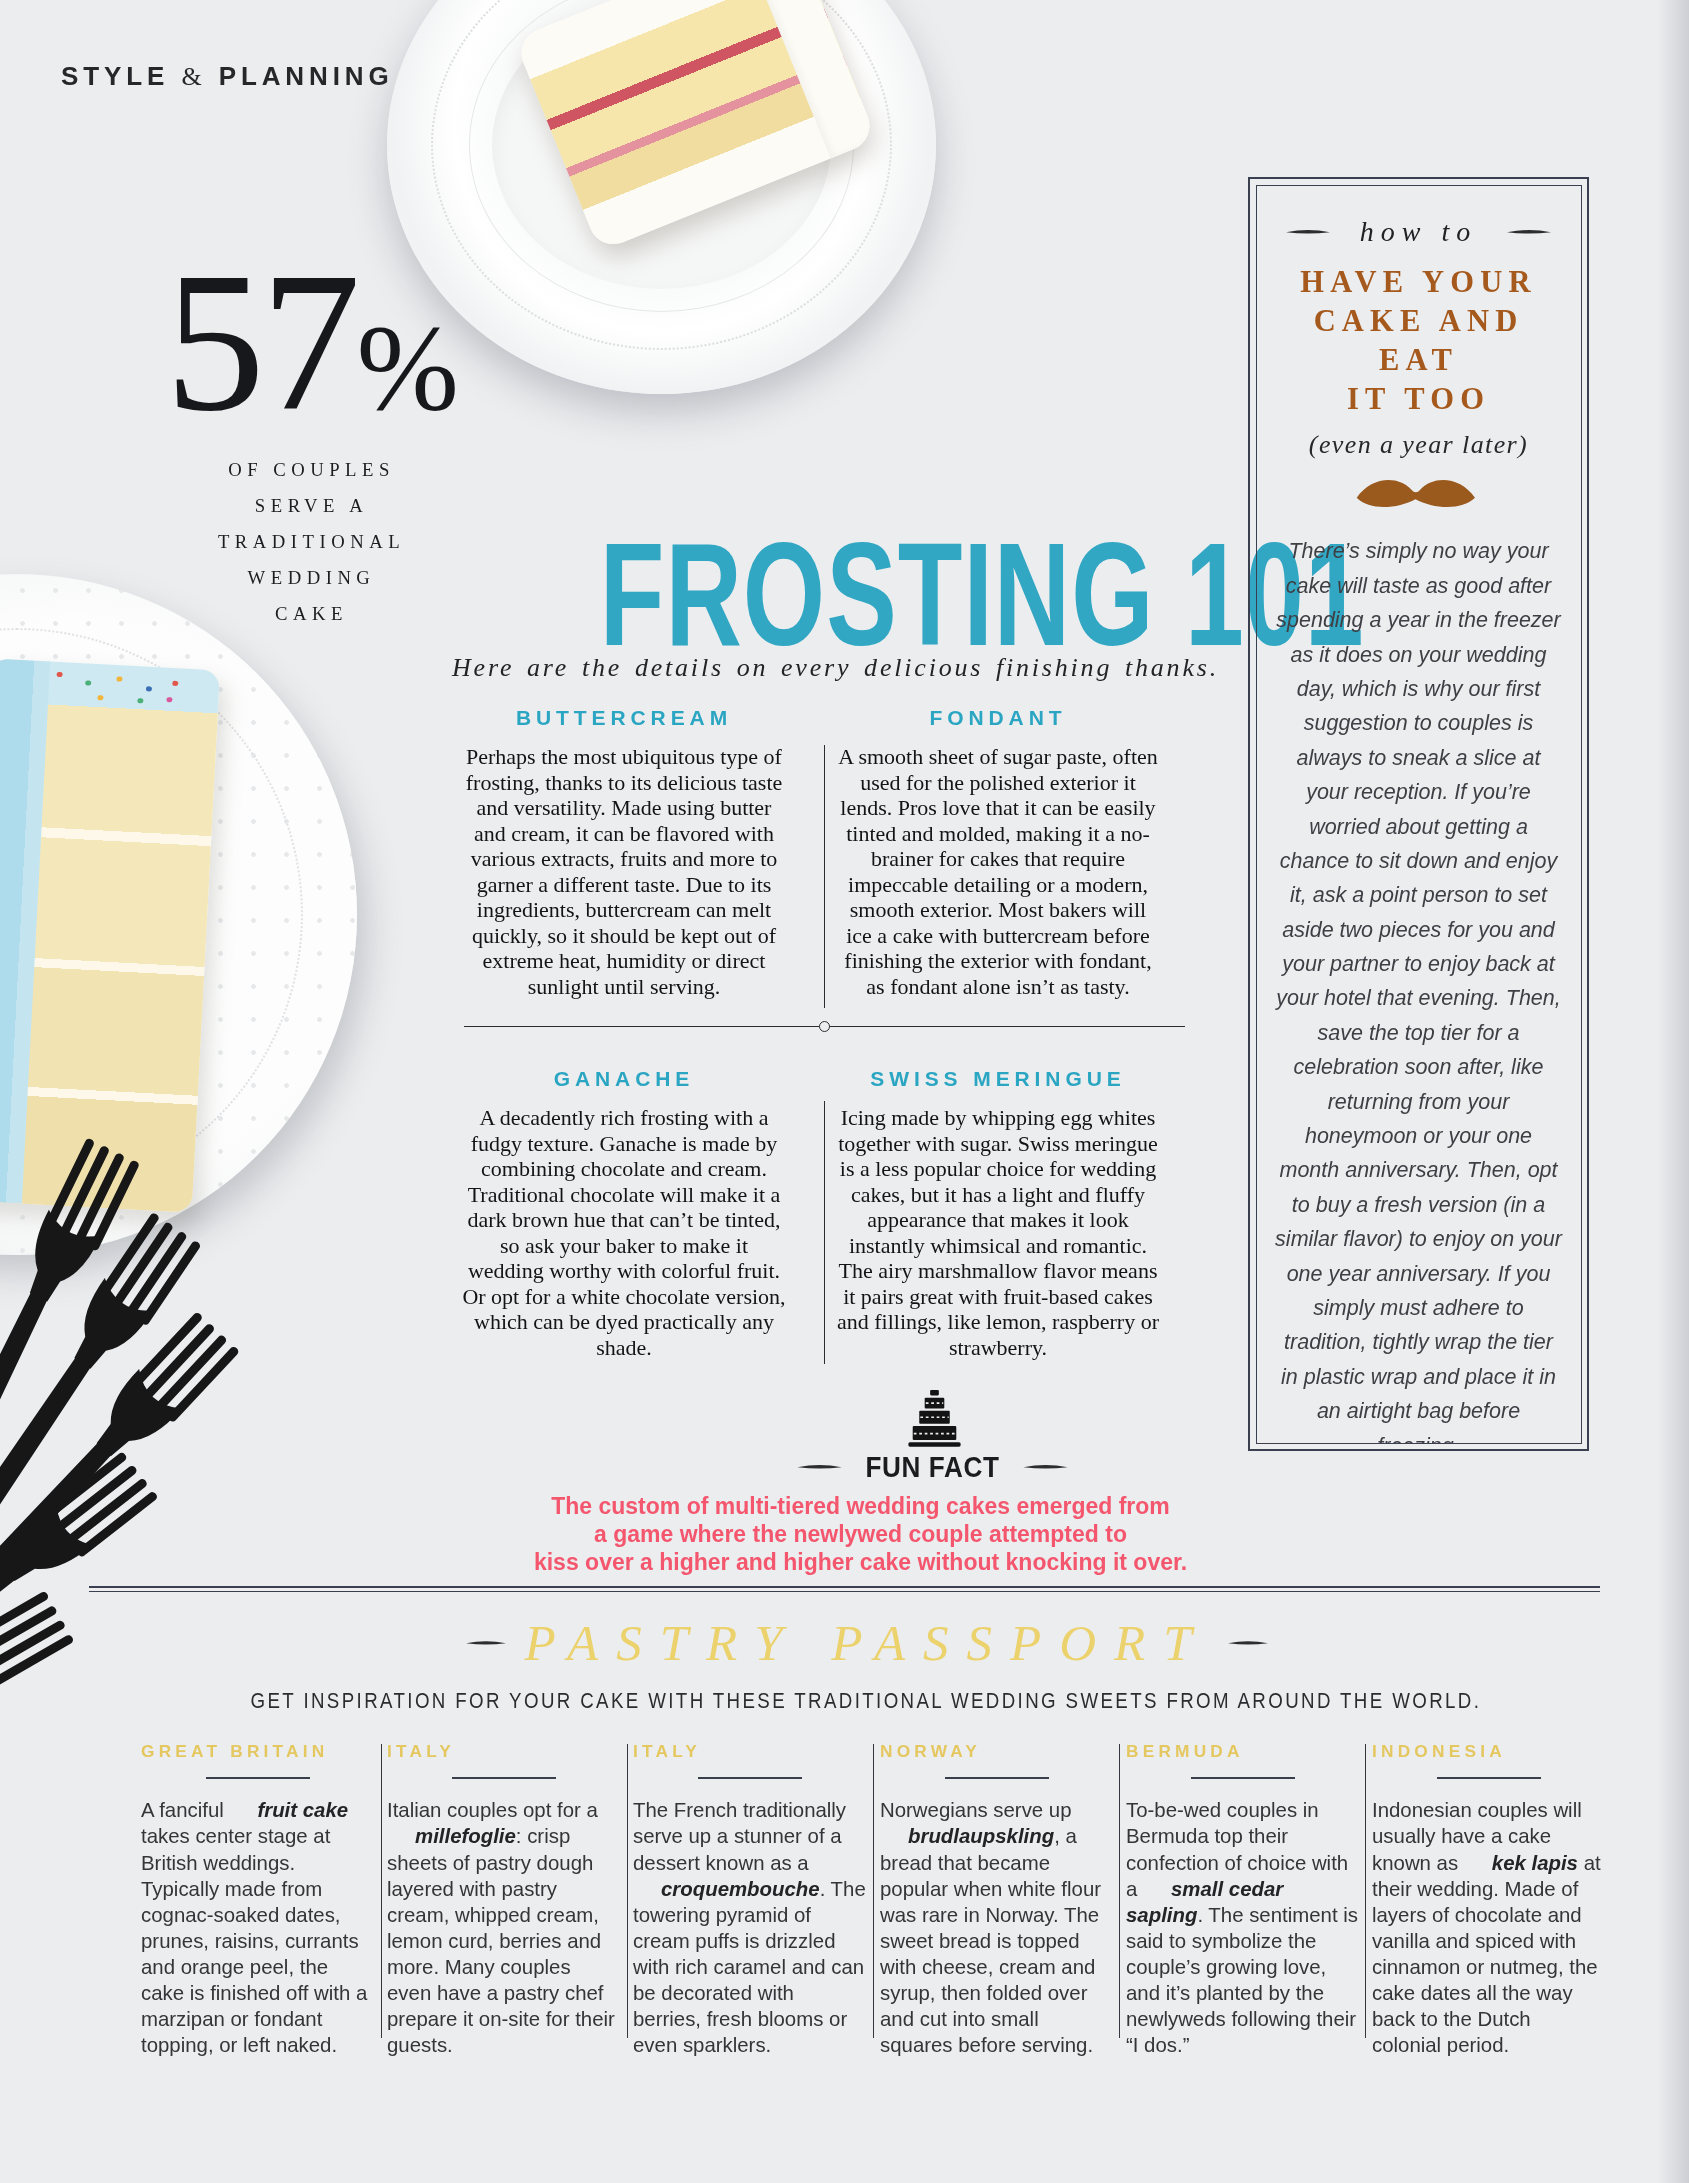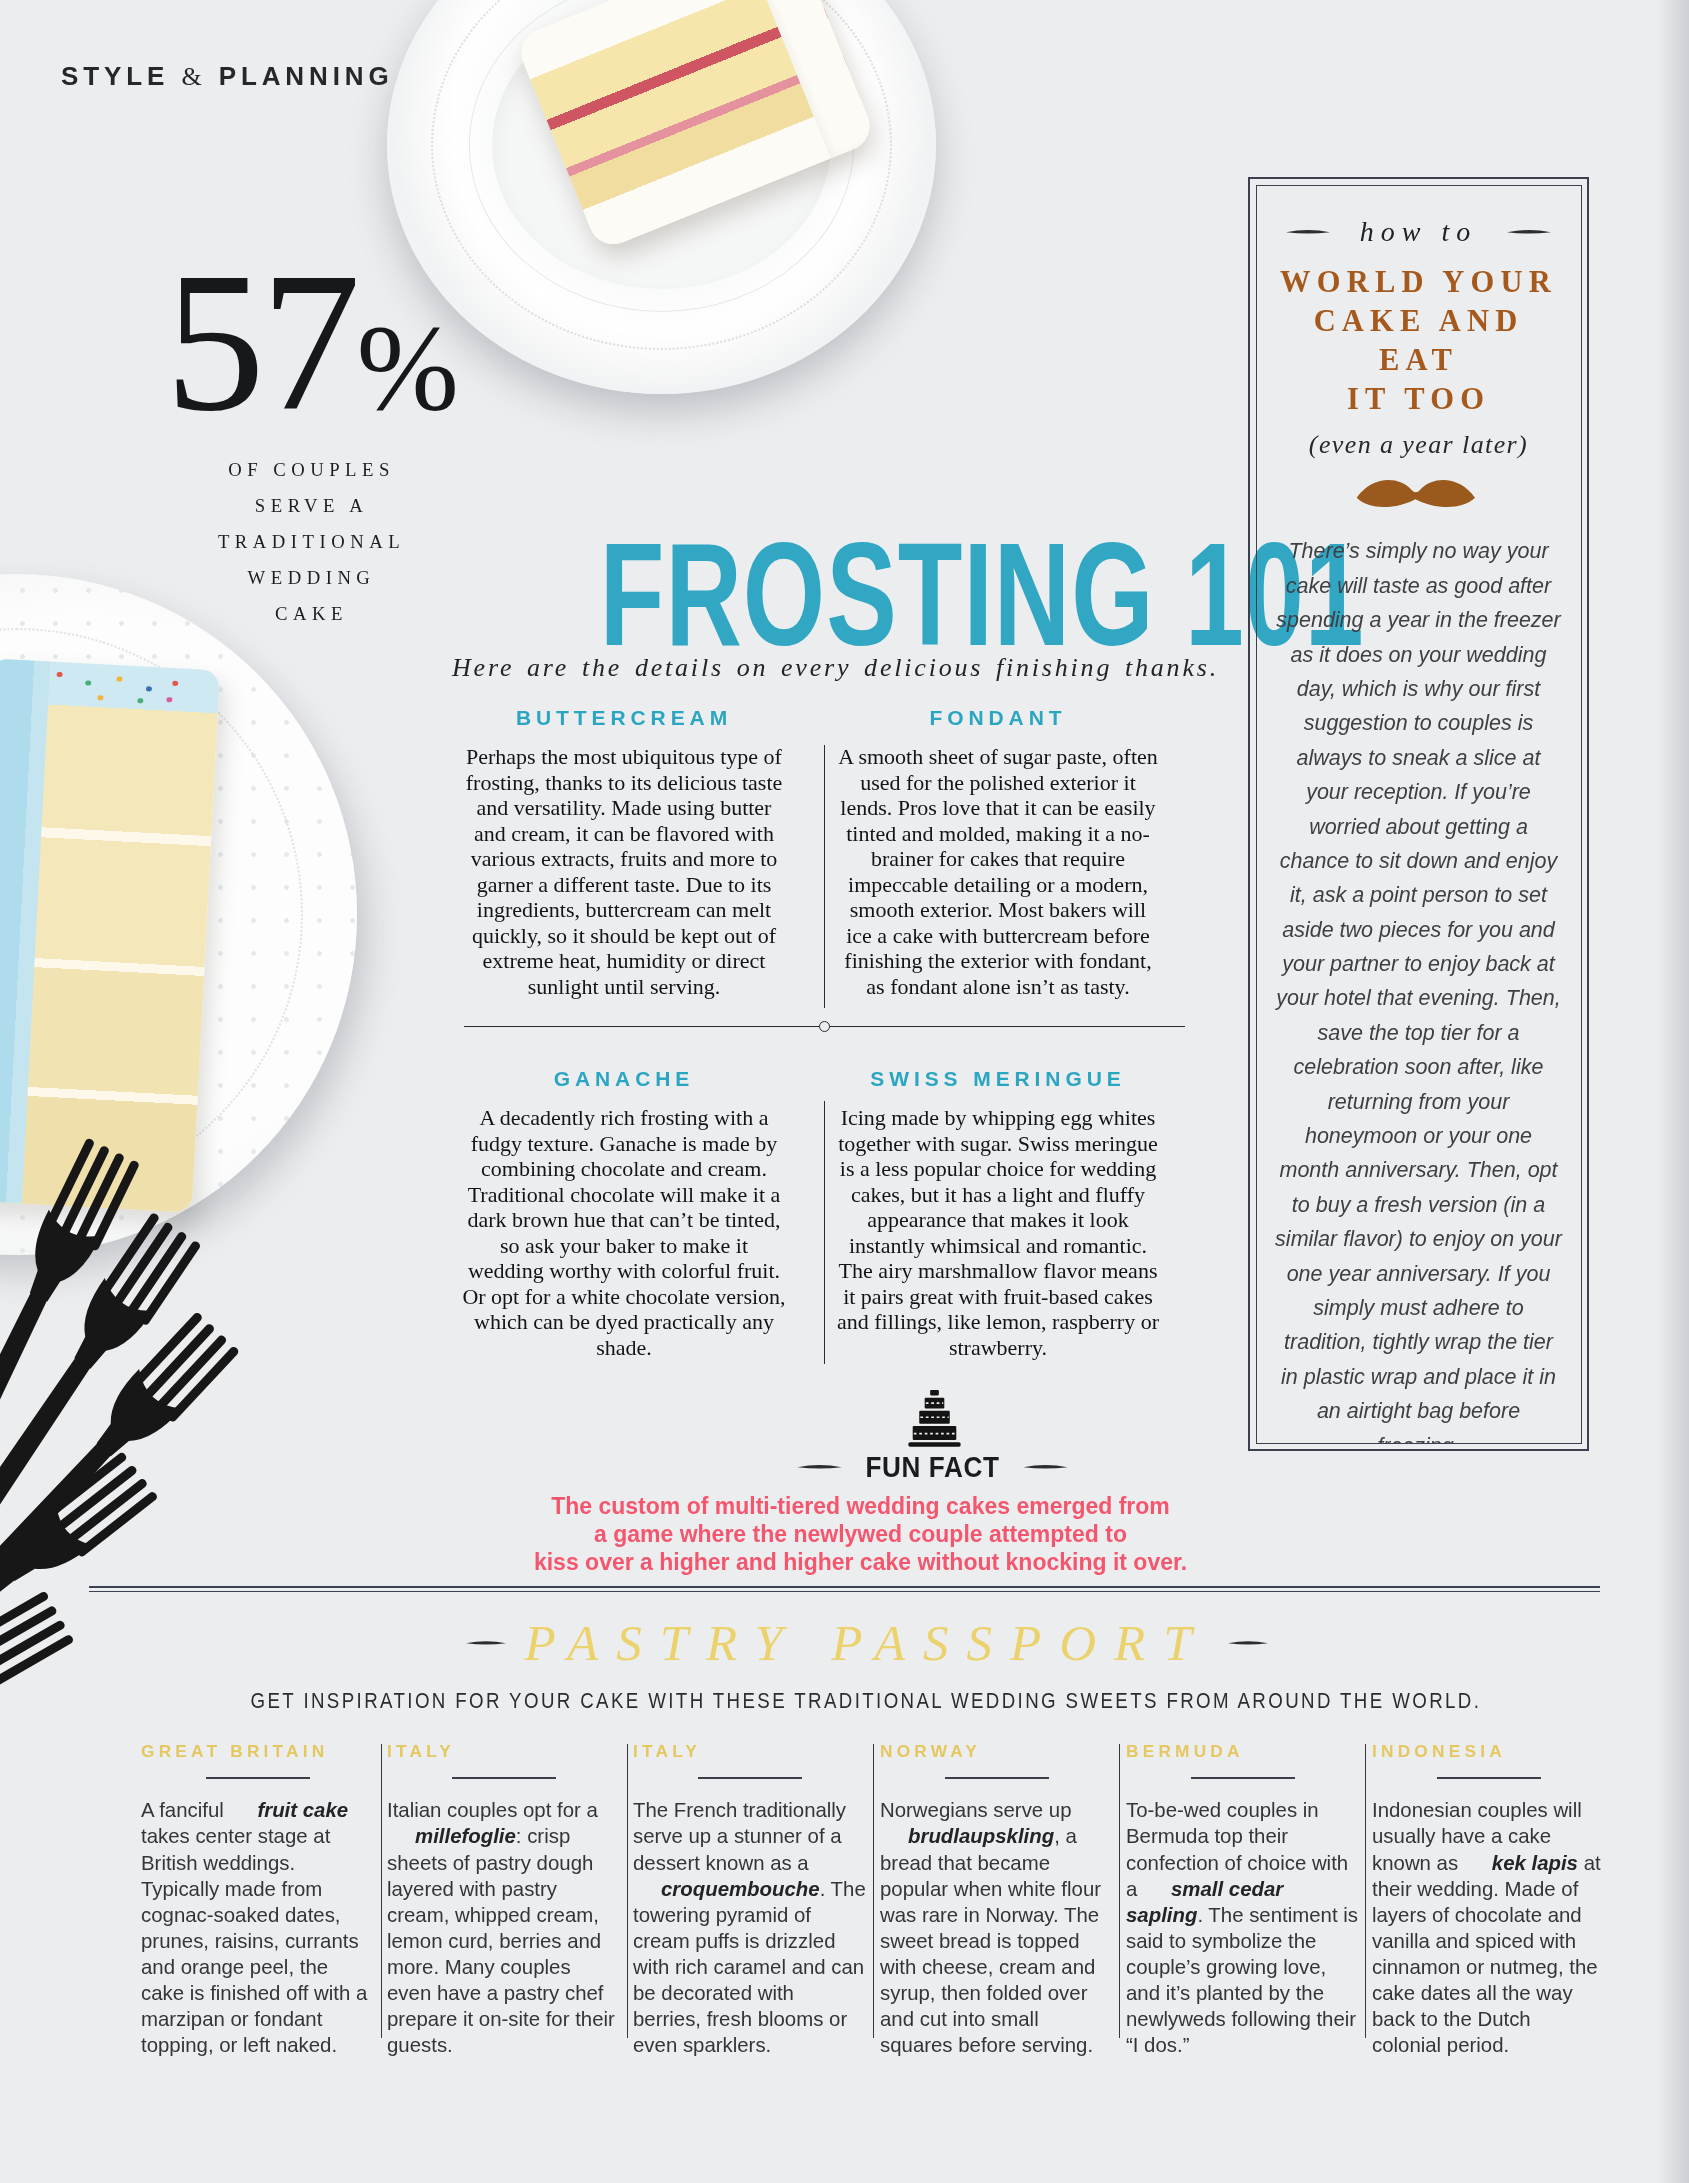--- a/index.html
+++ b/index.html
@@ -207,21 +207,21 @@
       <div class="kicker">
         <svg class="taper" width="44" height="8.3" viewBox="0 0 64 12">
             <path d="M0,6 Q32,0 64,6 Q32,10 0,6 Z"></path>
           </svg>
         <span>how to</span>
         <svg class="taper" width="44" height="8.3" viewBox="0 0 64 12">
             <path d="M0,6 Q32,0 64,6 Q32,10 0,6 Z"></path>
           </svg>
       </div>
       <h2>
-        <div>WORLD YOUR</div>
+        <div>HAVE YOUR</div>
         <div>CAKE AND EAT</div>
         <div>IT TOO</div>
       </h2>
       <div class="paren">(even a year later)</div>
       <svg class="must" width="129" height="39" viewBox="0 0 193 58">
         <path fill="#9a5a1e" d="M4,34 C26,2 66,0 86,22 C90,27 95,27 99,22 C119,0 159,2 181,34 C160,54 118,50 92,36 C66,50 24,54 4,34 Z"></path>
       </svg>
       <div class="body">There’s simply no way your cake will taste as good after spending a year in the freezer as it does on your wedding day, which is why our first suggestion to couples is always to sneak a slice at your reception. If you’re worried about getting a chance to sit down and enjoy it, ask a point person to set aside two pieces for you and your partner to enjoy back at your hotel that evening. Then, save the top tier for a celebration soon after, like returning from your honeymoon or your one month anniversary. Then, opt to buy a fresh version (in a similar flavor) to enjoy on your one year anniversary. If you simply must adhere to tradition, tightly wrap the tier in plastic wrap and place it in an airtight bag before freezing.</div>
     </div>
   </aside>

